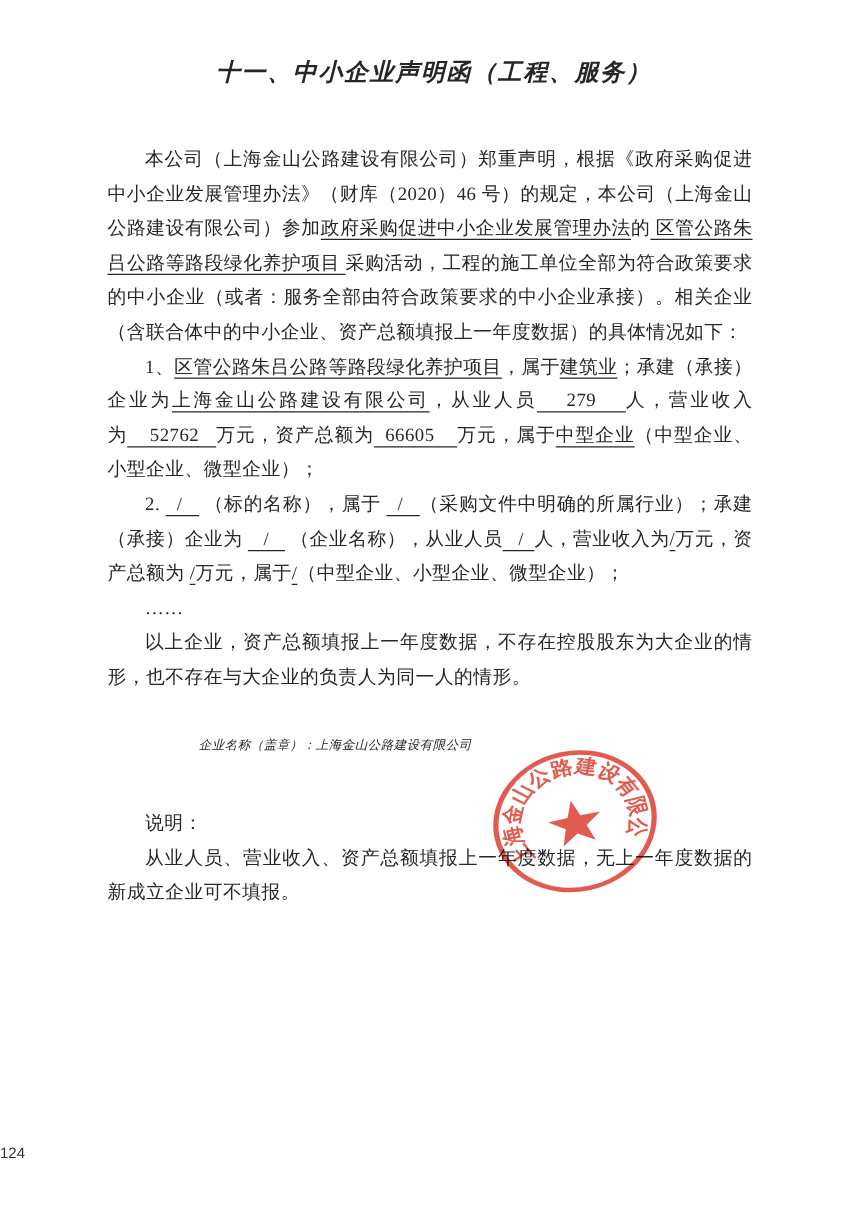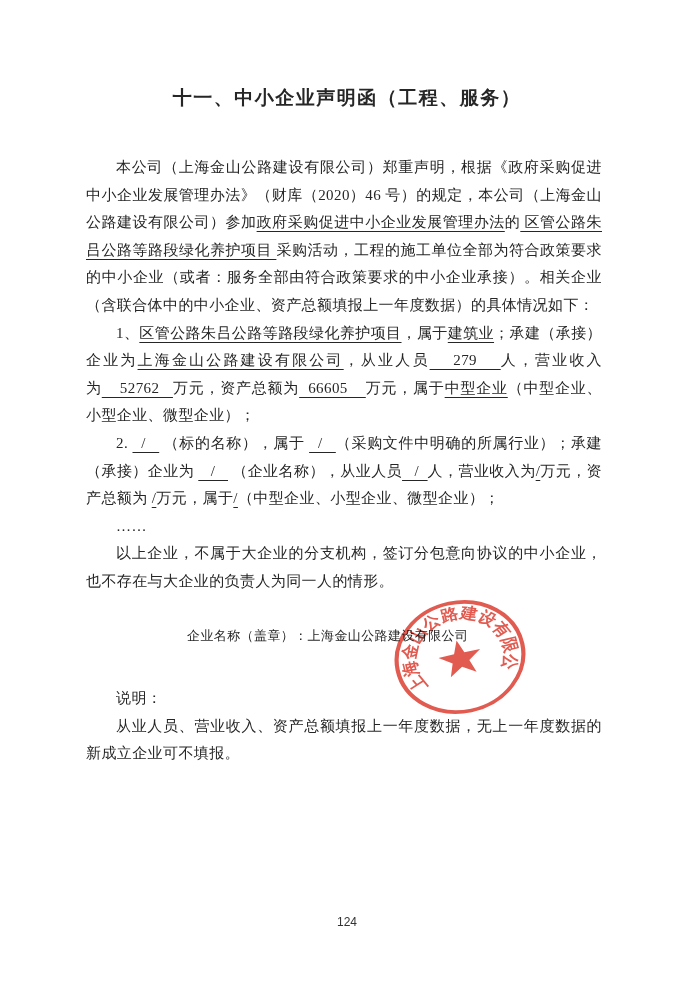--- a/index.html
+++ b/index.html
@@ -8,26 +8,27 @@
     position: relative;
     width: 694px;
     height: 981px;
     margin: 0 auto;
     background: #ffffff;
     font-family: "Liberation Serif", "DejaVu Serif", serif;
     color: #262626;
     overflow: hidden;
   }
   .doc-title {
-    padding-top: 86px;
+    padding-top: 47px;
     text-align: center;
     font-size: 19px;
     font-weight: bold;
     letter-spacing: 1.5px;
     line-height: 24px;
+    font-style: italic;
   }
   .content {
     margin: 44px 92px 0 86px; 
   }
   .para {
     margin: 0;
     font-size: 15px;
     line-height: 27.6px;
     letter-spacing: 0.4px;
     text-align: justify;
@@ -35,38 +36,38 @@
   }
   .para.indent { text-indent: 2em; }
   .u {
     text-decoration: underline;
     text-underline-offset: 4px;
     text-decoration-thickness: 1px;
   }
   .signature-block { position: relative; }
   .sig-company {
     margin-top: 26px;
-    margin-left: 101px;
-    font-size: 13px;
+    margin-left: 73px;
+    font-size: 10px;
     line-height: 27.6px;
     letter-spacing: 0.4px;
+    font-style: italic;
   }
   .sig-date {
     margin-top: 6px;
     margin-left: 330px;
     font-size: 15px;
     line-height: 27.6px;
     letter-spacing: 0.4px;
   }
   .notes { margin-top: 36px; }
   .page-footer {
     position: absolute;
     left: 0; right: 0;
     bottom: 52px;
-    text-align: center;
     font-size: 12px;
     font-family: "Liberation Sans", "DejaVu Sans", sans-serif;
     color: #333333;
   }
   .stamp {
     position: absolute;
     left: 390px;
     top: 597px;
     width: 140px;
     height: 120px;
@@ -83,21 +84,21 @@
 
   <div class="doc-title">十一、中小企业声明函（工程、服务）</div>
 
   <div class="content">
 
     <div>
         <p class="para indent"><span>本公司（上海金山公路建设有限公司）郑重声明，根据《政府采购促进中小企业发展管理办法》（财库（2020）46 号）的规定，本公司（上海金山公路建设有限公司）参加</span><span class="u">政府采购促进中小企业发展管理办法</span><span>的</span><span class="u">&nbsp;区管公路朱吕公路等路段绿化养护项目&nbsp;</span><span>采购活动，工程的施工单位全部为符合政策要求的中小企业（或者：服务全部由符合政策要求的中小企业承接）。相关企业（含联合体中的中小企业、资产总额填报上一年度数据）的具体情况如下：</span></p>
         <p class="para indent"><span>1、</span><span class="u">区管公路朱吕公路等路段绿化养护项目</span><span>，属于</span><span class="u">建筑业</span><span>；承建（承接）企业为</span><span class="u">上海金山公路建设有限公司</span><span>，从业人员</span><span class="u">&nbsp;&nbsp;&nbsp;&nbsp;279&nbsp;&nbsp;&nbsp;&nbsp;</span><span>人，营业收入为</span><span class="u">&nbsp;&nbsp;&nbsp;&nbsp;52762&nbsp;&nbsp;&nbsp;</span><span>万元，资产总额为</span><span class="u">&nbsp;&nbsp;66605&nbsp;&nbsp;&nbsp;&nbsp;</span><span>万元，属于</span><span class="u">中型企业</span><span>（中型企业、小型企业、微型企业）；</span></p>
         <p class="para indent"><span>2.&nbsp;</span><span class="u">&nbsp;&nbsp;/&nbsp;&nbsp;&nbsp;</span><span>&nbsp;（标的名称），属于&nbsp;</span><span class="u">&nbsp;&nbsp;/&nbsp;&nbsp;&nbsp;</span><span>（采购文件中明确的所属行业）；承建（承接）企业为&nbsp;</span><span class="u">&nbsp;&nbsp;&nbsp;/&nbsp;&nbsp;&nbsp;</span><span>&nbsp;（企业名称），从业人员</span><span class="u">&nbsp;&nbsp;&nbsp;/&nbsp;&nbsp;</span><span>人，营业收入为</span><span class="u">/</span><span>万元，资产总额为&nbsp;</span><span class="u">/</span><span>万元，属于</span><span class="u">/</span><span>（中型企业、小型企业、微型企业）；</span></p>
         <p class="para indent"><span>……</span></p>
-        <p class="para indent"><span>以上企业，不属于大企业的分支机构，签订分包意向协议的中小企业，也不存在与大企业的负责人为同一人的情形。</span></p>
+        <p class="para indent"><span>以上企业，资产总额填报上一年度数据，不存在控股股东为大企业的情形，也不存在与大企业的负责人为同一人的情形。</span></p>
       </div>
 
     <div class="signature-block">
       <p class="para sig-company">
         <span>企业名称（盖章）：</span><span>上海金山公路建设有限公司</span>
       </p>
     </div>
 
     <div class="notes">
       <p class="para indent">说明：</p>

